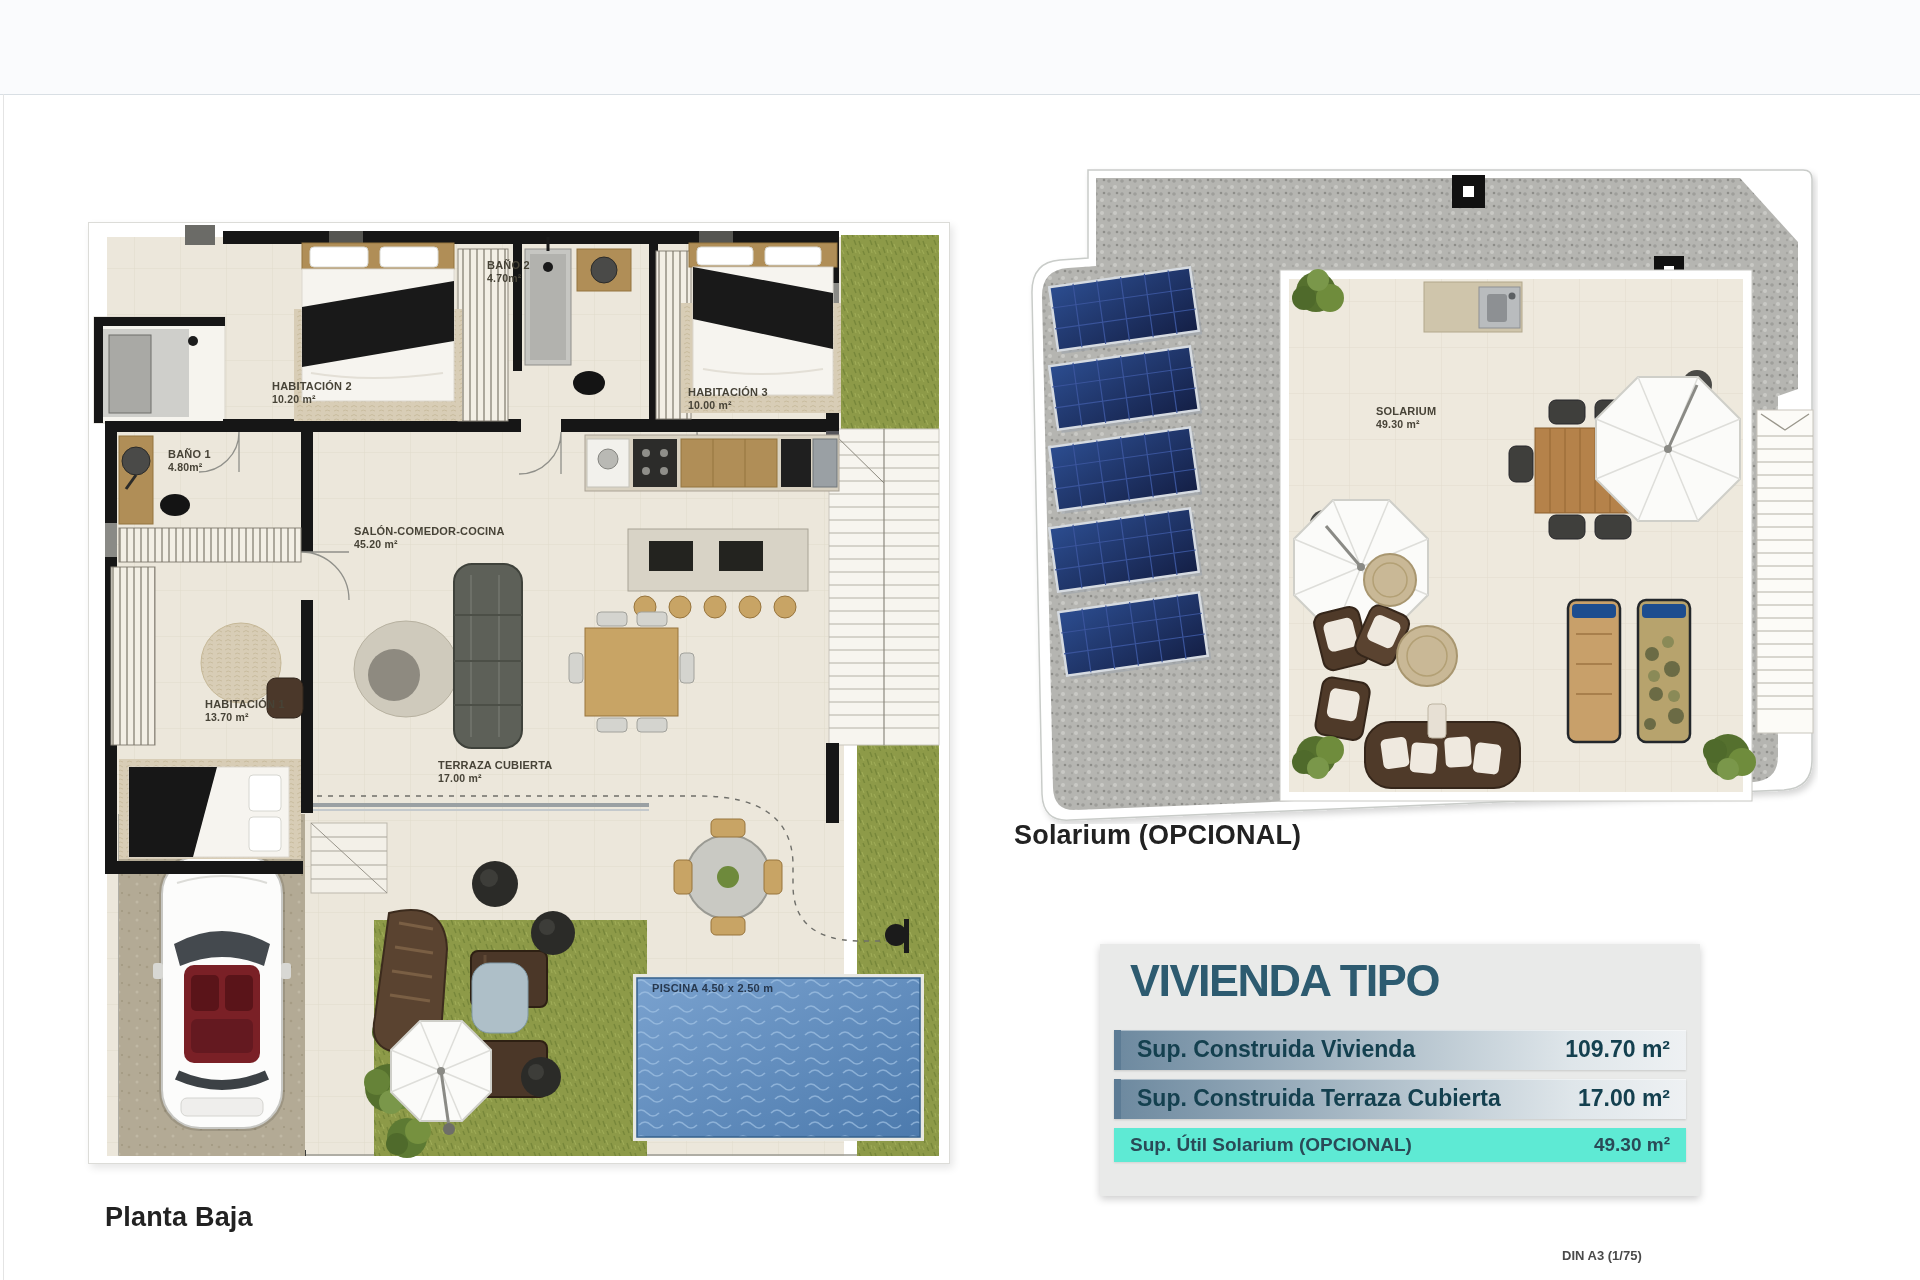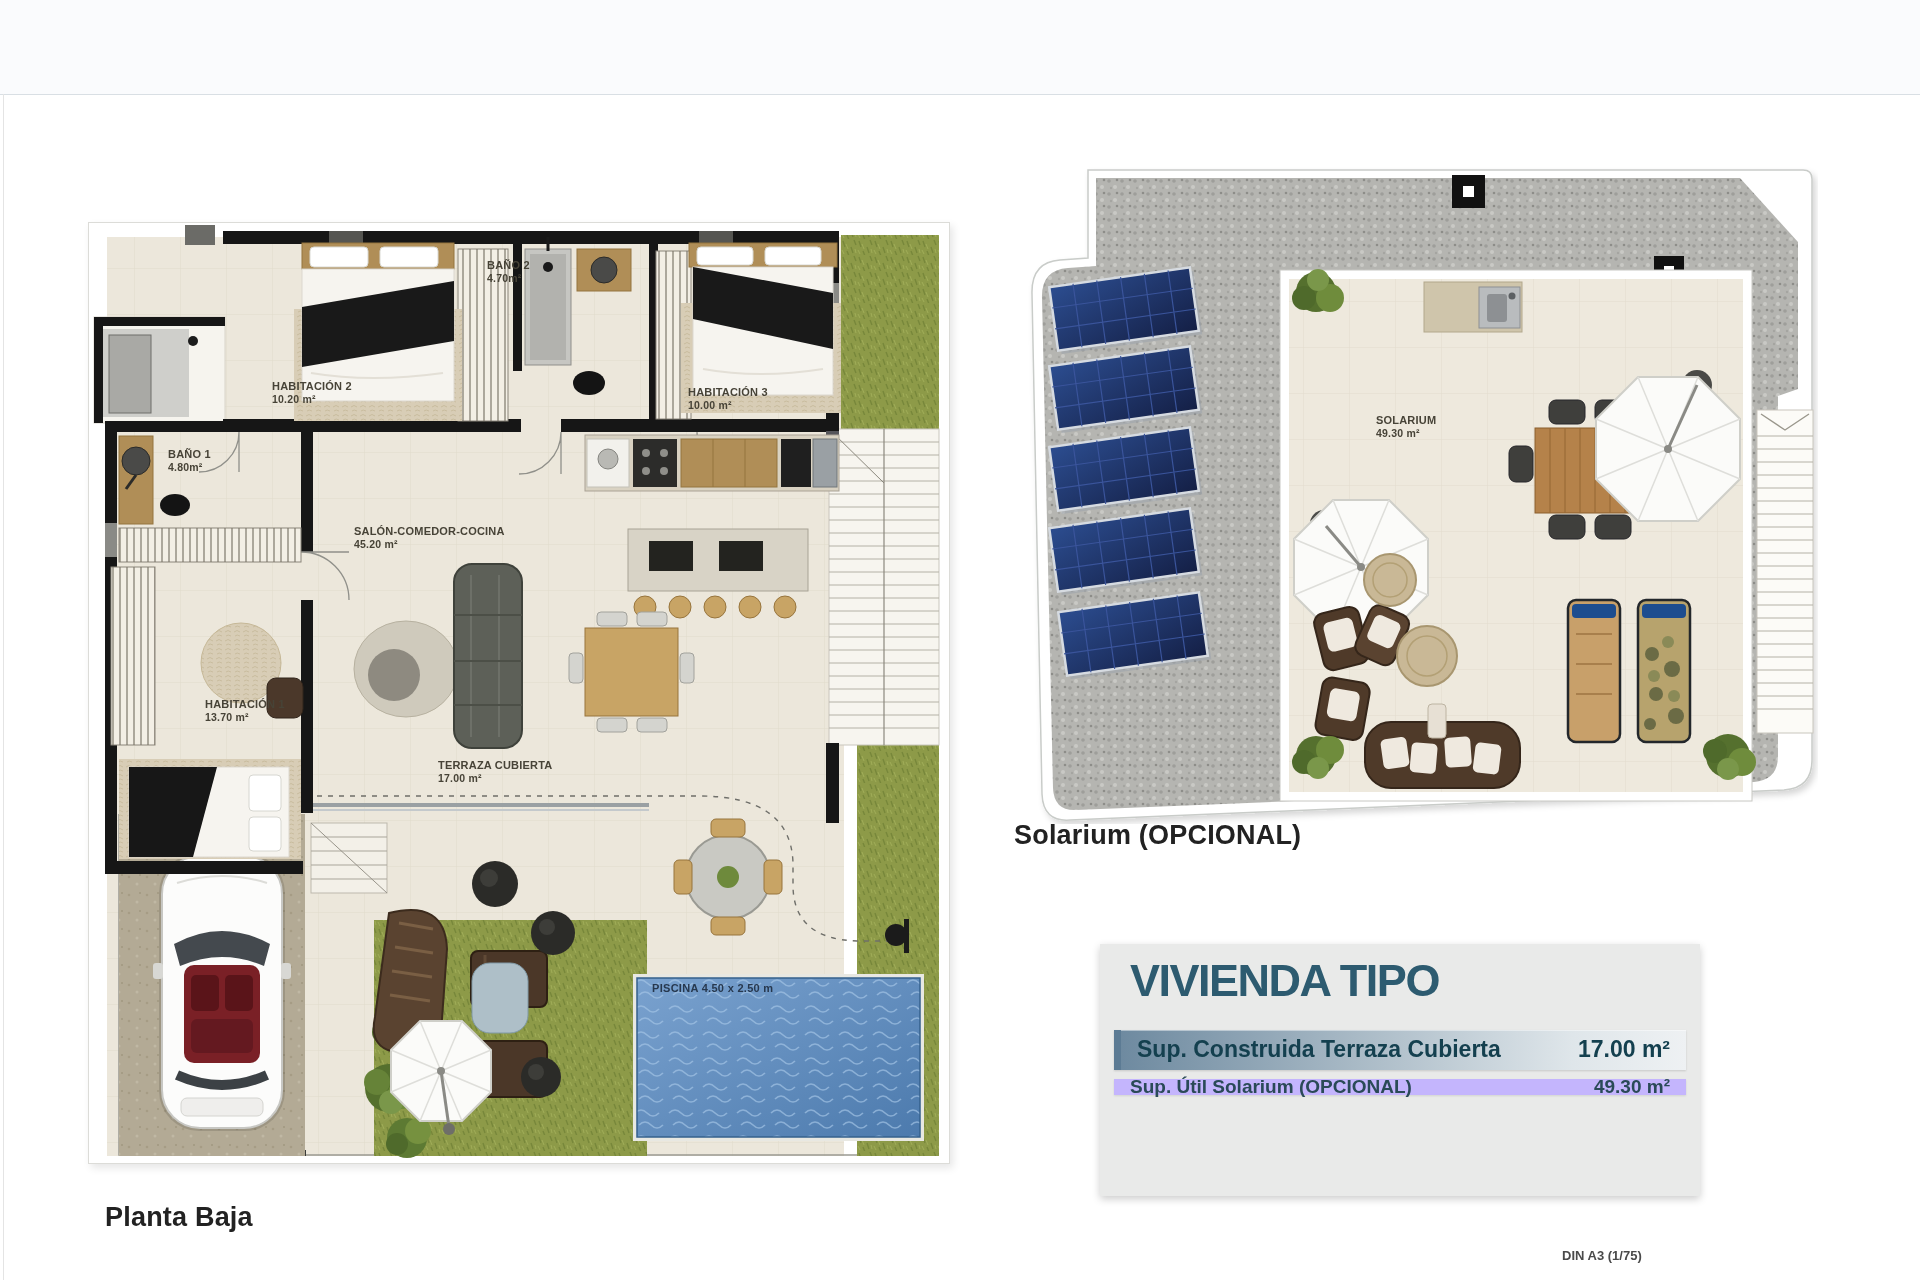--- a/index.html
+++ b/index.html
@@ -27,21 +27,21 @@
   .sum-table{position:absolute;left:1100px;top:944px;width:600px;height:252px;background:#e9eae9;
              box-shadow:0 3px 8px rgba(0,0,0,.20);padding:0;box-sizing:border-box;}
   .sum-title{margin:14px 0 26px 30px;font-size:45px;line-height:1.02;font-weight:800;
              color:#2d5b70;letter-spacing:-1.5px;}
   .sum-rows{display:flex;flex-direction:column;gap:9px;margin:0 14px;}
   .sum-row{height:40px;display:flex;align-items:center;justify-content:space-between;
            background:linear-gradient(to right,#6e8aa0 0%,#a9bac6 42%,#dfe6ea 80%,#eef1f3 100%);
            border-left:7px solid #5c7b94;box-shadow:inset 0 1px 0 rgba(255,255,255,.45),0 1px 2px rgba(0,0,0,.15);}
   .sum-row .lbl{padding-left:16px;font-size:23px;font-weight:700;color:#14404f;}
   .sum-row .val{padding-right:16px;font-size:23px;font-weight:700;color:#14404f;}
-  .sum-row.plain{background:#c4b5fd;border-left:none;height:16px;box-shadow:0 1px 2px rgba(0,0,0,.10);gap:17px;}
+  .sum-row.plain{background:#5eead4;border-left:none;height:34px;box-shadow:0 1px 2px rgba(0,0,0,.10);gap:17px;}
   .sum-row.plain .lbl{font-size:19px;color:#2a4a57;}
   .sum-row.plain .val{font-size:19px;color:#2a4a57;}
 
   
   .scale-box{position:absolute;left:1562px;top:1248px;width:310px;}
   .scale-label{font-size:13px;font-weight:700;color:#4a4a4a;margin-bottom:16px;}
 </style>
 </head>
 <body>
 
@@ -560,29 +560,33 @@
       <g transform="translate(700,592)">
         <circle r="22" fill="#55702e"></circle>
             <circle cx="14" cy="6" r="14" fill="#6f8c3c"></circle>
             <circle cx="-13" cy="-5" r="12" fill="#4f6a2b"></circle>
             <circle cx="0" cy="13" r="11" fill="#7a974a"></circle>
       </g>
     </g>
   </svg>
   </div>
 
-  <div class="rlabel" style="left:1376px;top:413px">
+  <div class="rlabel" style="left:1376px;top:404px">
     <div>SOLARIUM</div>
     <div class="area">49.30 m²</div>
   </div>
   <div class="caption" style="left:1014px;top:800px">Solarium (OPCIONAL)</div>
 
   <div class="sum-table">
     <div class="sum-title">VIVIENDA TIPO</div>
     <div class="sum-rows">
+      <div class="sum-row">
+        <span class="lbl">Sup. Construida Vivienda</span>
+        <span class="val">109.70 m²</span>
+      </div>
       <div class="sum-row">
         <span class="lbl">Sup. Construida Terraza Cubierta</span>
         <span class="val">17.00 m²</span>
       </div>
       <div class="sum-row plain">
         <span class="lbl">Sup. Útil Solarium (OPCIONAL)</span>
         <span class="val">49.30 m²</span>
       </div>
     </div>
   </div>

